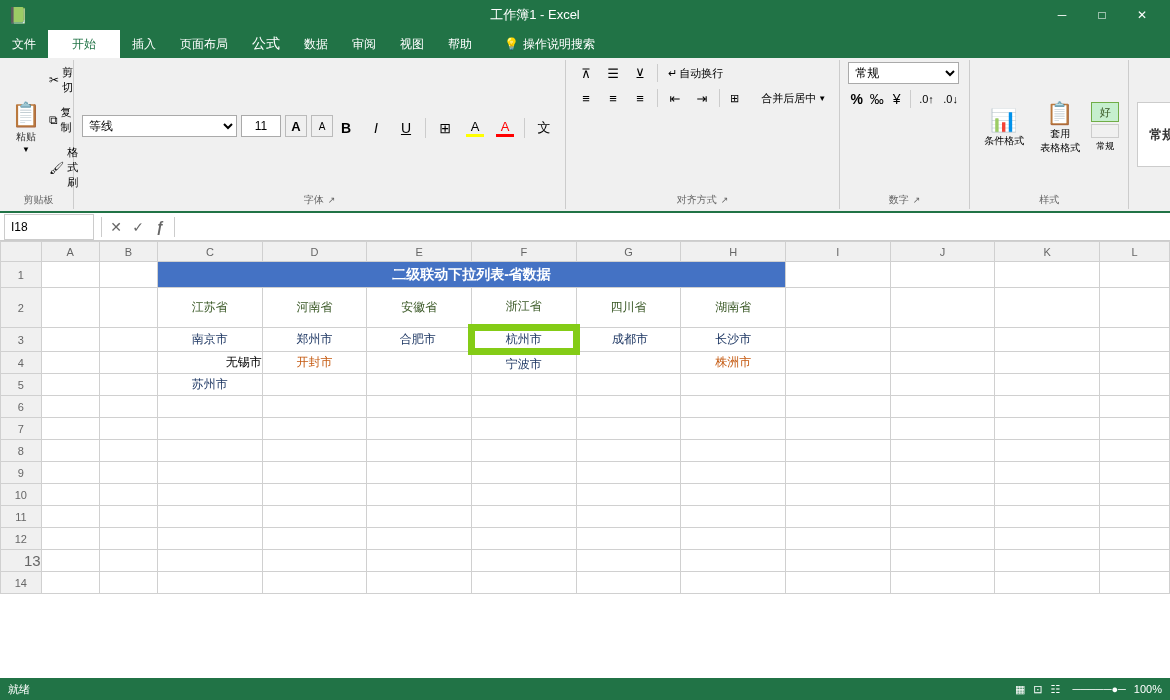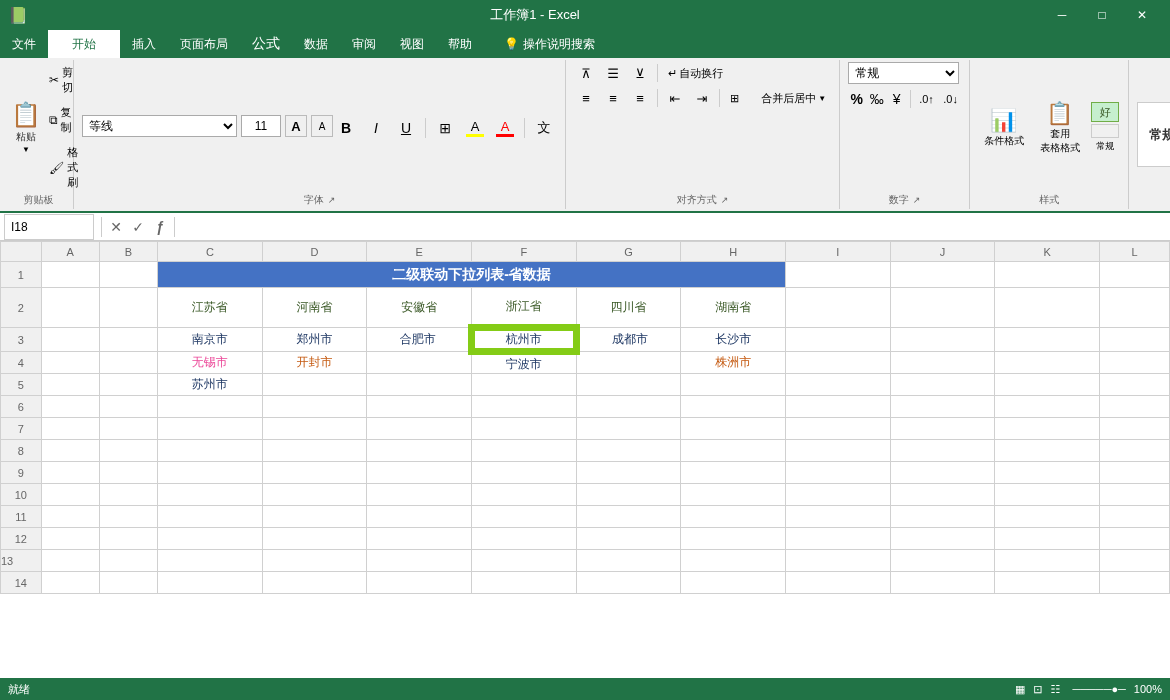--- a/index.html
+++ b/index.html
@@ -274,21 +274,21 @@
         <td style="border:1px solid #d0d0d0;height:22px;background:white;"></td>
         <td style="border:1px solid #d0d0d0;height:22px;background:white;"></td>
         <td style="border:1px solid #d0d0d0;height:22px;background:white;"></td>
         <td style="border:1px solid #d0d0d0;height:22px;background:white;"></td>
       </tr>
 
       <tr>
         <td style="background:#f0f0f0;border:1px solid #d0d0d0;text-align:center;font-size:11px;color:#666;height:22px;cursor:pointer;">4</td>
         <td style="border:1px solid #d0d0d0;height:22px;background:white;"></td>
         <td style="border:1px solid #d0d0d0;height:22px;background:white;"></td>
-        <td style="border:1px solid #d0d0d0;height:22px;text-align:center;vertical-align:middle;color:#ec4899;background:white;">无锡市</td>
+        <td style="border:1px solid #d0d0d0;height:22px;text-align:right;vertical-align:middle;color:#000000;background:white;">无锡市</td>
         <td style="border:1px solid #d0d0d0;height:22px;text-align:center;vertical-align:middle;color:#C55A11;background:white;">开封市</td>
         <td style="border:1px solid #d0d0d0;height:22px;background:white;"></td>
         <td style="border:1px solid #d0d0d0;height:22px;text-align:center;vertical-align:middle;color:#1F3864;background:white;">宁波市</td>
         <td style="border:1px solid #d0d0d0;height:22px;background:white;"></td>
         <td style="border:1px solid #d0d0d0;height:22px;text-align:center;vertical-align:middle;color:#C55A11;background:white;">株洲市</td>
         <td style="border:1px solid #d0d0d0;height:22px;background:white;"></td>
         <td style="border:1px solid #d0d0d0;height:22px;background:white;"></td>
         <td style="border:1px solid #d0d0d0;height:22px;background:white;"></td>
         <td style="border:1px solid #d0d0d0;height:22px;background:white;"></td>
       </tr>
@@ -408,21 +408,21 @@
           <td style="border:1px solid #d0d0d0;height:22px;"></td>
           <td style="border:1px solid #d0d0d0;height:22px;"></td>
           <td style="border:1px solid #d0d0d0;height:22px;"></td>
           <td style="border:1px solid #d0d0d0;height:22px;"></td>
           <td style="border:1px solid #d0d0d0;height:22px;"></td>
           <td style="border:1px solid #d0d0d0;height:22px;"></td>
           <td style="border:1px solid #d0d0d0;height:22px;"></td>
           <td style="border:1px solid #d0d0d0;height:22px;"></td>
         </tr>
       <tr>
-          <td style="background:#f0f0f0;border:1px solid #d0d0d0;text-align:left;font-size:11px;color:#666;height:22px;">13</td>
+          <td style="background:#f0f0f0;border:1px solid #d0d0d0;text-align:right;font-size:15px;color:#666;height:22px;">13</td>
           <td style="border:1px solid #d0d0d0;height:22px;"></td>
           <td style="border:1px solid #d0d0d0;height:22px;"></td>
           <td style="border:1px solid #d0d0d0;height:22px;"></td>
           <td style="border:1px solid #d0d0d0;height:22px;"></td>
           <td style="border:1px solid #d0d0d0;height:22px;"></td>
           <td style="border:1px solid #d0d0d0;height:22px;"></td>
           <td style="border:1px solid #d0d0d0;height:22px;"></td>
           <td style="border:1px solid #d0d0d0;height:22px;"></td>
           <td style="border:1px solid #d0d0d0;height:22px;"></td>
           <td style="border:1px solid #d0d0d0;height:22px;"></td>

